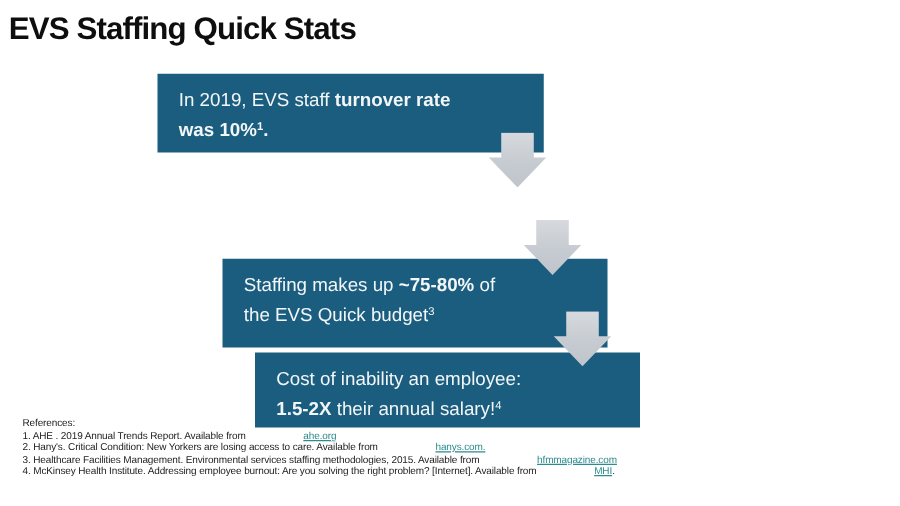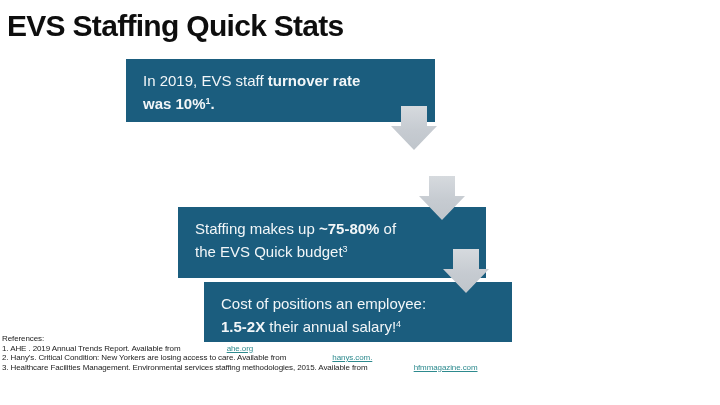--- a/index.html
+++ b/index.html
@@ -9,21 +9,21 @@
     width: 720px;
     height: 405px;
     background: #ffffff;
     overflow: hidden;
     font-family: "Liberation Sans", sans-serif;
   }
   .title {
     position: absolute;
     left: 7px;
     top: 9px;
-    font-size: 30px;
+    font-size: 25px;
     font-weight: 700;
     letter-spacing: -0.7px;
     color: #0e0e0e;
     white-space: nowrap;
   }
   .stat-box {
     position: absolute;
     background: #1b5d7e;
     border-radius: 0;
     color: #f2f6f8;
@@ -49,21 +49,21 @@
     height: 44px;
     background: linear-gradient(180deg, #d6dade 0%, #c6cbd1 55%, #bfc5cb 100%);
     clip-path: polygon(21.7% 0, 78.3% 0, 78.3% 45.5%, 100% 45.5%, 50% 100%, 0 45.5%, 21.7% 45.5%);
     z-index: 2;
   }
   .arrow1 { left: 391px; top: 106px; }
   .arrow2 { left: 419px; top: 176px; }
   .arrow3 { left: 443px; top: 249px; }
   .refs {
     position: absolute;
-    left: 2px;
+    left: 18px;
     top: 334px;
     font-size: 8px;
     line-height: 9.5px;
     color: #1c1c1c;
     letter-spacing: -0.1px;
   }
   .ref-line { white-space: nowrap; }
   .ref-link {
     color: #2d8a8e;
     text-decoration: underline;
@@ -98,33 +98,36 @@
     </div>
     <div class="line">
       <span class="seg">the EVS Quick budget</span><sup class="seg">3</sup>
     </div>
   </div>
 
   <div class="arrow arrow3"></div>
 
   <div class="stat-box box4">
     <div class="line">
-      <span class="seg">Cost of positions an employee:</span>
+      <span class="seg">Cost of inability an employee:</span>
     </div>
     <div class="line">
       <span class="seg b">1.5-2X</span><span class="seg"> their annual salary!</span><sup class="seg">4</sup>
     </div>
   </div>
 
   <div class="refs">
     <div class="ref-line">References:</div>
     <div class="ref-line">
       <span>1. AHE . 2019 Annual Trends Report. Available from </span><a class="ref-link">ahe.org</a><span></span>
     </div>
     <div class="ref-line">
       <span>2. Hany's. Critical Condition: New Yorkers are losing access to care. Available from </span><a class="ref-link">hanys.com.</a><span></span>
     </div>
     <div class="ref-line">
       <span>3. Healthcare Facilities Management. Environmental services staffing methodologies, 2015. Available from </span><a class="ref-link">hfmmagazine.com</a><span></span>
     </div>
+    <div class="ref-line">
+      <span>4. McKinsey Health Institute. Addressing employee burnout: Are you solving the right problem? [Internet]. Available from </span><a class="ref-link">MHI</a><span>.</span>
+    </div>
   </div>
 
 </div>
 
 </body></html>

